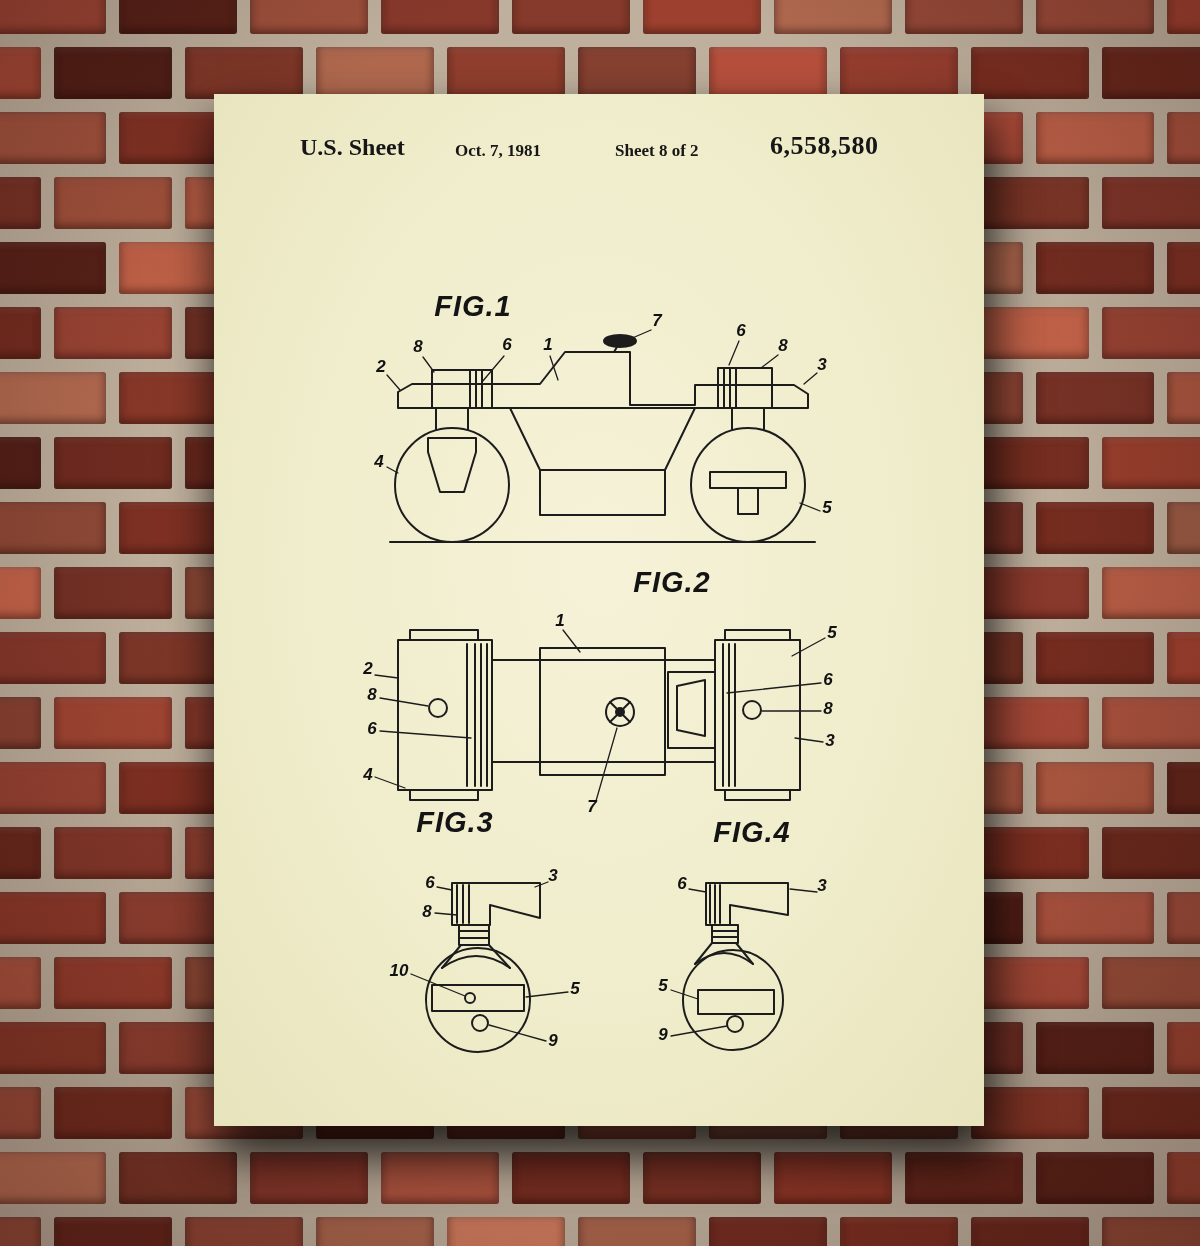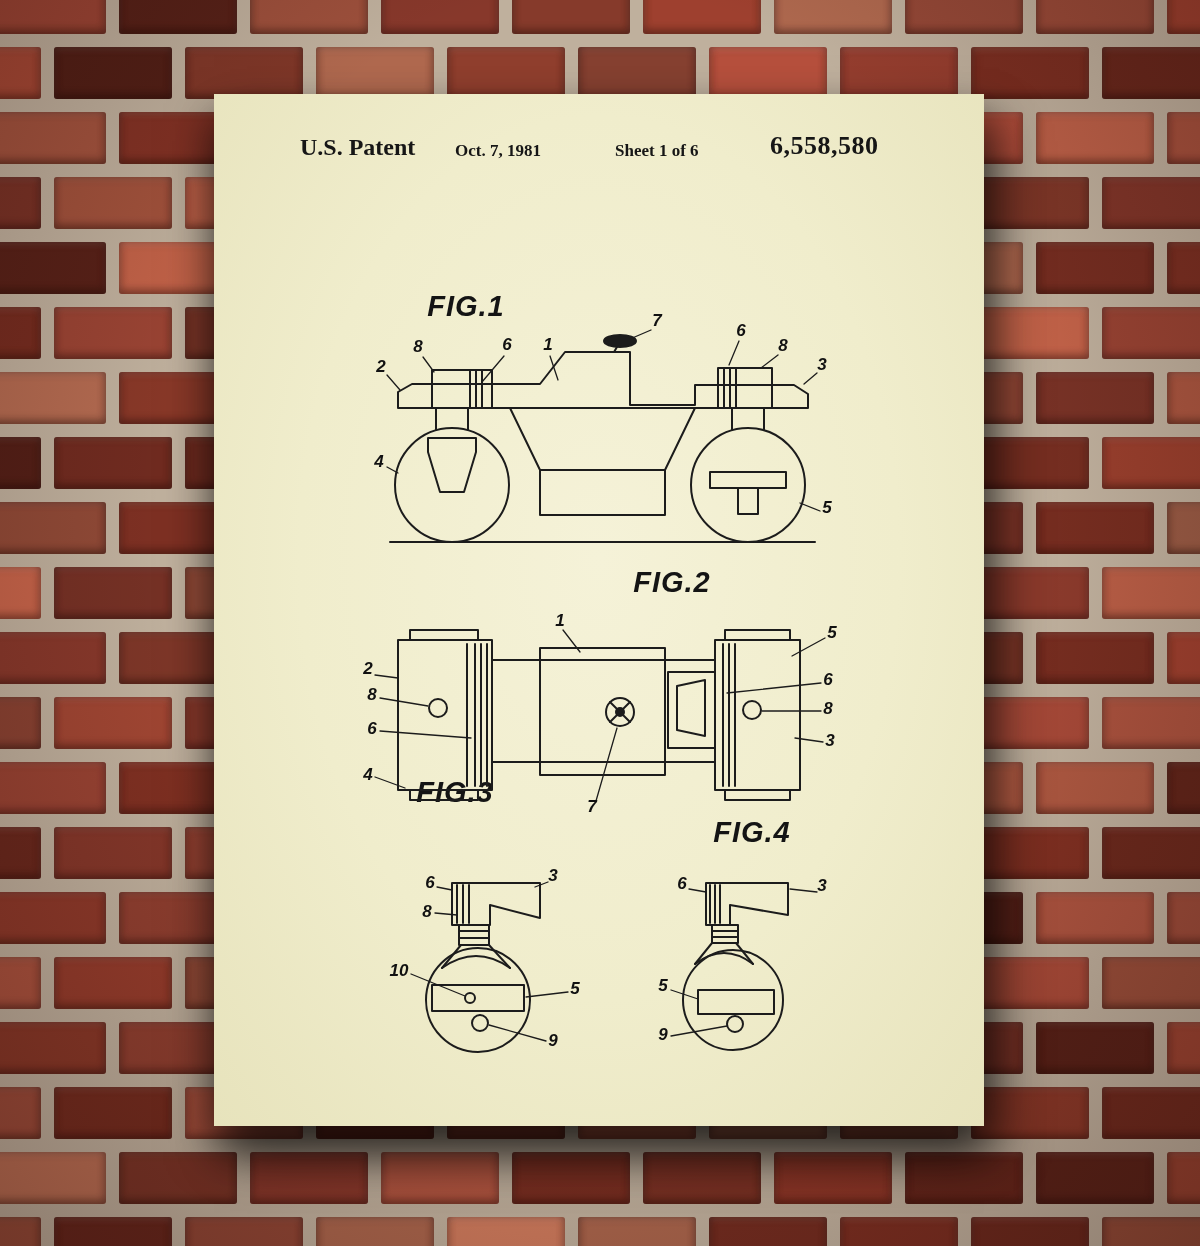--- a/index.html
+++ b/index.html
@@ -13,23 +13,23 @@
   #poster{position:absolute;left:214px;top:94px;width:770px;height:1032px;z-index:2;
     background:radial-gradient(ellipse at 50% 45%, #f5f2d8 0%, #f0edcc 55%, #e7e3bc 100%);
     box-shadow:0 24px 42px rgba(0,0,0,.62), 16px 30px 48px rgba(0,0,0,.42)}
   .hdr{position:absolute;color:#161616;white-space:nowrap}
   #hdr-title{left:86px;top:40px;font-size:24px;font-weight:bold}
   #hdr-date{left:241px;top:47px;font-size:17px;font-weight:bold}
   #hdr-sheet{left:401px;top:47px;font-size:17px;font-weight:bold}
   #hdr-number{left:556px;top:37px;font-size:26px;font-weight:bold;letter-spacing:.5px}
   .figlabel{position:absolute;width:120px;text-align:center;color:#141414;
     font-family:"Liberation Sans",sans-serif;font-style:italic;font-weight:bold;font-size:29px;letter-spacing:1px}
-  #fig1-label{left:192px;top:196px}
+  #fig1-label{left:199px;top:196px}
   #fig2-label{left:398px;top:472px}
-  #fig3-label{left:181px;top:682px}
+  #fig3-label{left:181px;top:712px}
   #fig4-label{left:478px;top:722px}
   .draw{position:absolute}
   #fig1-svg{left:156px;top:216px}
   #fig2-svg{left:141px;top:514px}
   #fig3-svg{left:171px;top:774px}
   #fig4-svg{left:432px;top:772px}
   .s{fill:none;stroke:#1c1c1c;stroke-width:2;stroke-linecap:round;stroke-linejoin:round}
   .thin{stroke-width:1.3}
   .dark{fill:#1c1c1c;stroke:#1c1c1c}
   .draw text{fill:#111;stroke:none;font-family:"Liberation Sans",sans-serif;
@@ -237,23 +237,23 @@
     <div class="brick" style="left: 577.5px; top: 1217px; width: 118px; height: 52px; background: rgb(178, 106, 80); filter: brightness(0.95);"></div>
     <div class="brick" style="left: 708.5px; top: 1217px; width: 118px; height: 52px; background: rgb(124, 48, 35); filter: brightness(0.92);"></div>
     <div class="brick" style="left: 839.5px; top: 1217px; width: 118px; height: 52px; background: rgb(111, 42, 30); filter: brightness(1.1);"></div>
     <div class="brick" style="left: 970.5px; top: 1217px; width: 118px; height: 52px; background: rgb(95, 36, 26); filter: brightness(1.13);"></div>
     <div class="brick" style="left: 1101.5px; top: 1217px; width: 118px; height: 52px; background: rgb(176, 90, 67); filter: brightness(0.84);"></div>
   </div>
 <div id="vignette"></div>
 
 <div id="poster">
 
-  <div class="hdr" id="hdr-title">U.S. Patent</div>
+  <div class="hdr" id="hdr-title">U.S. Sheet</div>
   <div class="hdr" id="hdr-date">Oct. 7, 1981</div>
-  <div class="hdr" id="hdr-sheet">Sheet 1 of 6</div>
+  <div class="hdr" id="hdr-sheet">Sheet 8 of 2</div>
   <div class="hdr" id="hdr-number">6,558,580</div>
 
   <div class="figlabel" id="fig1-label">FIG.1</div>
   <div class="figlabel" id="fig2-label">FIG.2</div>
   <div class="figlabel" id="fig3-label">FIG.3</div>
   <div class="figlabel" id="fig4-label">FIG.4</div>
 
   <svg class="draw" id="fig1-svg" width="465" height="245" viewBox="0 0 465 245">
     <g class="s">
       <line x1="20" y1="232" x2="445" y2="232"></line>

